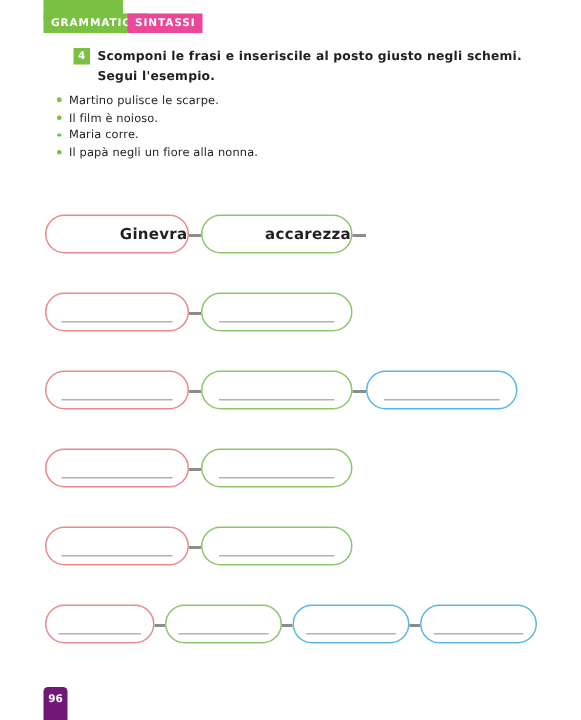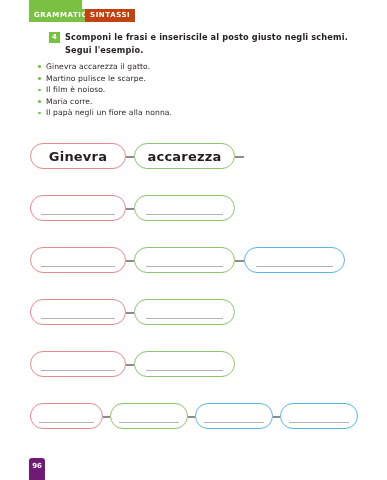--- a/index.html
+++ b/index.html
@@ -50,21 +50,21 @@
     box-sizing: border-box;
     white-space: nowrap;
   }
   .tab-active {
     left: 29px;
     background: #7ac143;
     color: #ffffff;
   }
   .tab-inactive {
     left: 85px;
-    background: #c2410c;
+    background: #ec4899;
     color: #ffffff;
   }
 
   
   .instruction {
     position: absolute;
     left: 31px;
     top: 31px;
     width: 340px;
     margin-left: 18px;
@@ -143,22 +143,22 @@
   .pill-green  { border-color: #8cc56a; }
   .pill-blue   { border-color: #59b6e8; }
 
   .pill-label {
     position: absolute;
     left: 0;
     right: 0;
     top: 0;
     height: 26px;
     line-height: 26px;
-    text-align: center;
-    font-size: 13px;
+    text-align: right;
+    font-size: 10px;
     font-weight: bold;
     color: #231f20;
     letter-spacing: 0.2px;
   }
   .write-line {
     position: absolute;
     left: 11%;
     right: 11%;
     top: 18px;
     height: 1px;
@@ -201,21 +201,21 @@
     <div class="tab tab-active">GRAMMATICA</div>
     <div class="tab tab-inactive">SINTASSI</div>
   </div>
 </div>
 
 <div class="instruction">
   <span class="ex-num">4</span><span class="instruction-text">Scomponi le frasi e inseriscile al posto giusto negli schemi. Segui l'esempio.</span>
 </div>
 
 <div class="sentence-list">
-    <div class="sentence-item"><span class="bullet-dot"></span><span>Ginevra accarezza il gatto.</span></div>
+    <div class="sentence-item"><span class="bullet-dot"></span></div>
     <div class="sentence-item"><span class="bullet-dot"></span><span>Martino pulisce le scarpe.</span></div>
     <div class="sentence-item"><span class="bullet-dot"></span><span>Il film è noioso.</span></div>
     <div class="sentence-item"><span class="bullet-dot"></span><span>Maria corre.</span></div>
     <div class="sentence-item"><span class="bullet-dot"></span><span>Il papà negli un fiore alla nonna.</span></div>
   </div>
 
 <div class="diagram-area">
     <div class="diagram-row">
       <div class="pill pill-red" style="left: 30px; width: 96px;">
         <div class="pill-label">Ginevra</div>

